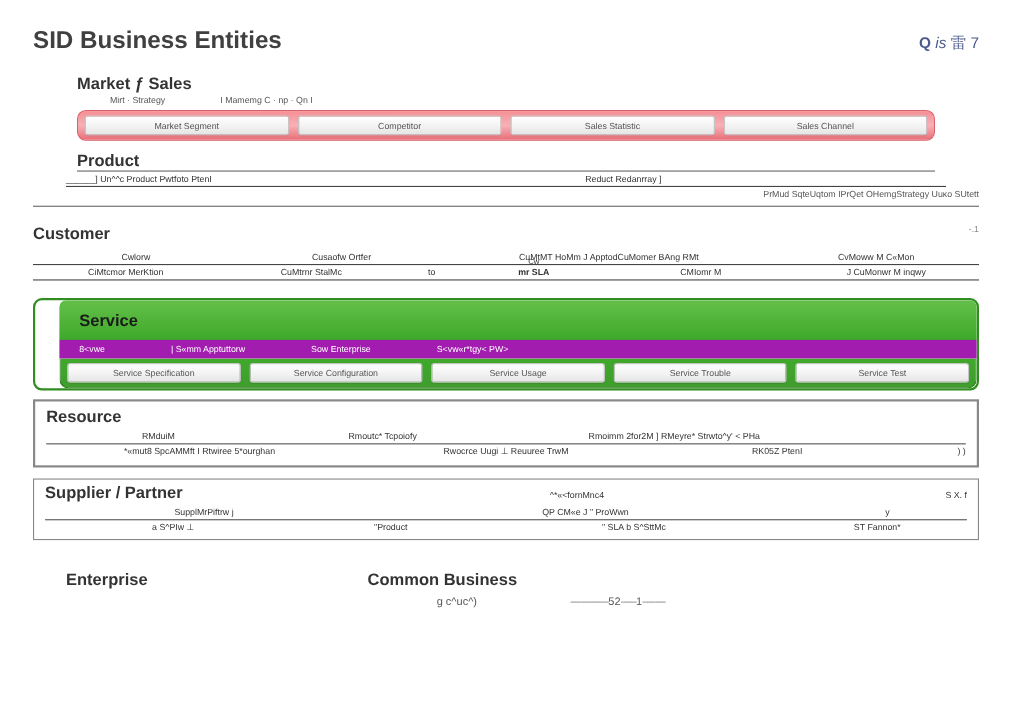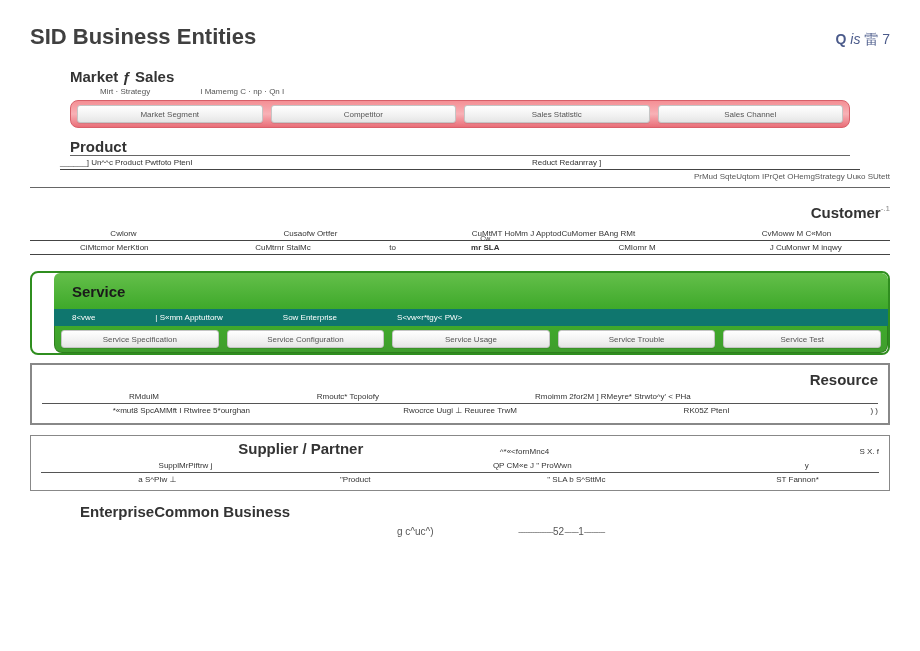--- a/index.html
+++ b/index.html
@@ -52,21 +52,21 @@
   }
   .band-green-top {
     background: linear-gradient(#64bf4a,#3ea92a);
     height: 36px;
     display:flex; align-items:center;
     padding-left: 18px;
     border-radius: 6px 6px 0 0;
     font-size:15px; font-weight:bold; color:#1a1a1a;
   }
   .band-green-mid {
-    background:#0f766e;
+    background:#a21caf;
     padding: 4px 18px;
     display:flex; gap:60px;
     font-size:8px; color:#fff;
   }
   .band-green-buttons {
     background: linear-gradient(#3fa92b,#3f9d2d);
     border-radius: 0 0 8px 8px;
     padding: 4px 6px;
     display:flex; gap:8px;
     border:1px solid #2e7f1e;
@@ -79,39 +79,39 @@
     border:1px solid #c5c5c5;
     border-radius:3px;
     height:18px;
     display:flex; align-items:center; justify-content:center;
     font-size:8px; color:#555;
     box-shadow: 0 1px 0 rgba(0,0,0,.08);
   }
   .sec-title {
     font-size: 15px; font-weight:bold; color:#333;
     padding-bottom:2px;
-    text-align:right;
   }
 
   .resource-box {
     border:2px solid #888;
     margin: 8px 30px 0 30px;
     padding: 6px 10px 6px 10px;
   }
 
   .supplier-box {
     border:1px solid #888;
     margin: 10px 30px 0 30px;
     padding: 4px 10px 4px 10px;
   }
 
   .bottom-row {
     display:flex;
-    padding-left: 80px;
-    margin-top: 12px;
+    gap: 200px;
+    padding-left: 60px;
+    margin-top: 28px;
   }
   .bottom-row span {
     font-size:15px; font-weight:bold; color:#333;
   }
 
   .footer-line {
     text-align:center;
     margin-top:6px;
     font-size:10px;
     color:#555;

